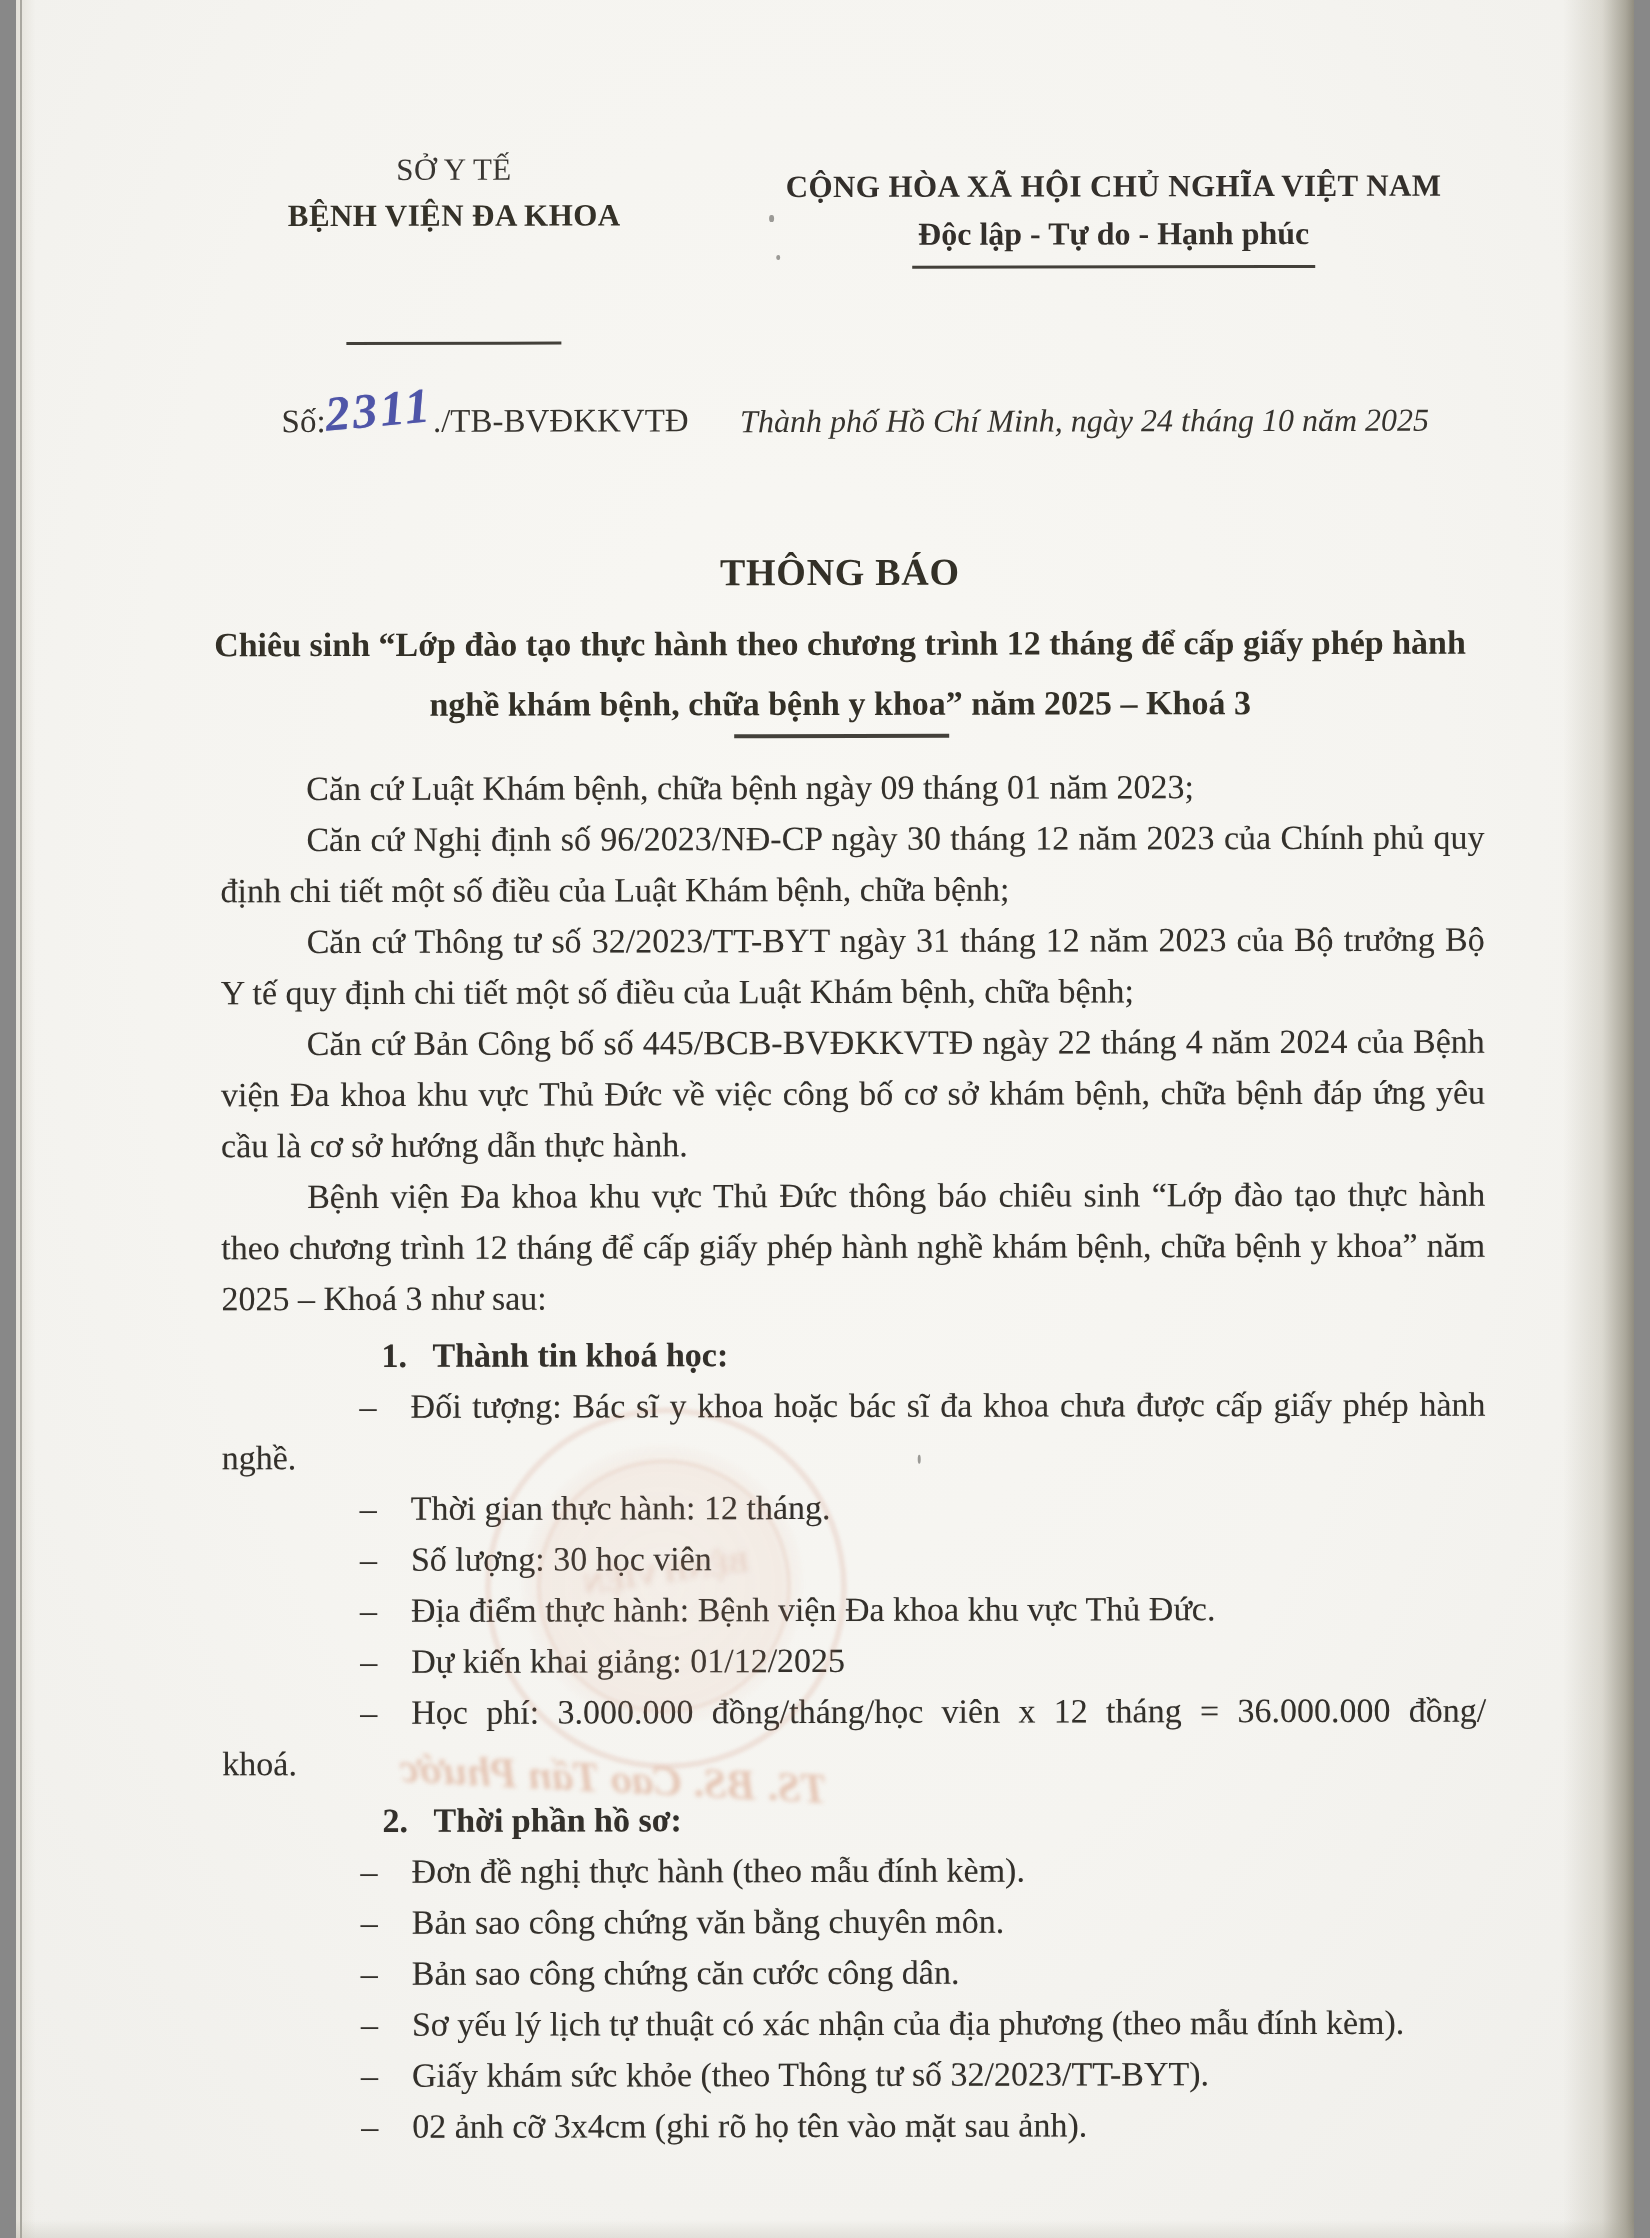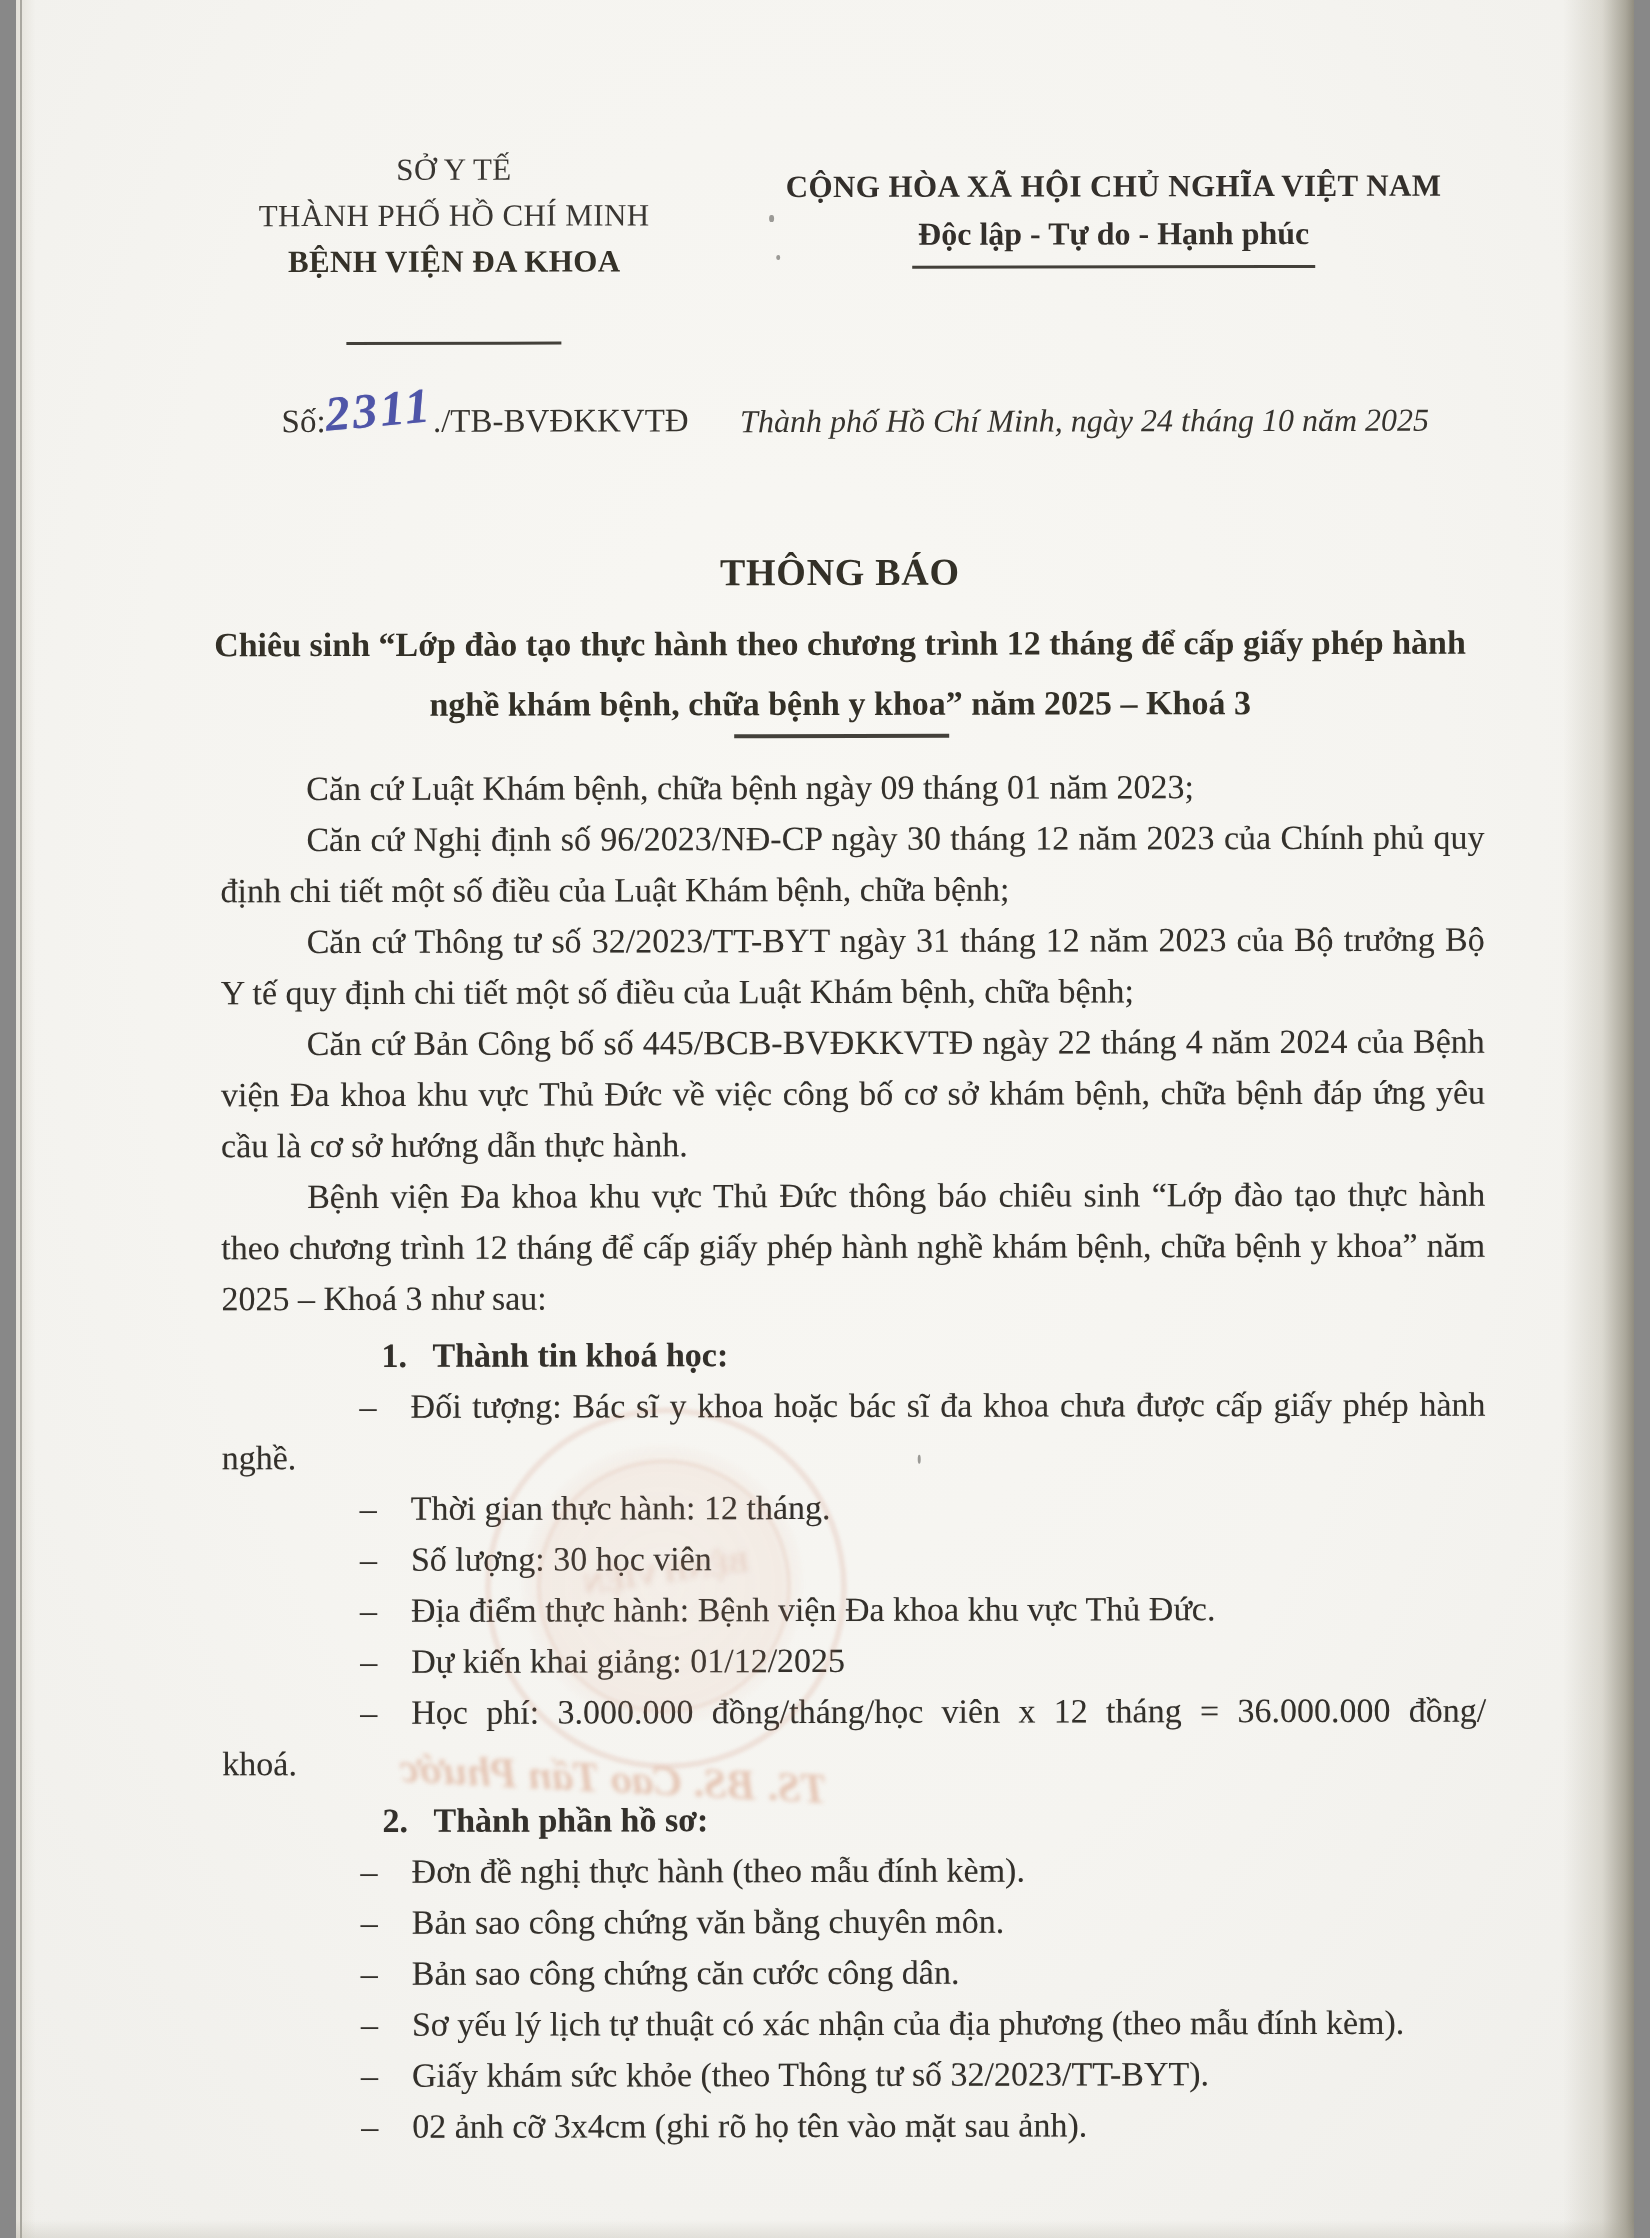--- a/index.html
+++ b/index.html
@@ -78,21 +78,20 @@
     filter:blur(1.9px);transform:scaleX(-1) rotate(-3deg);white-space:nowrap;}
 </style>
 </head>
 <body>
 
 <div class="page">
   <div class="tilt">
 
     <div class="header-left">
       <div>SỞ Y TẾ</div>
-      <div>THÀNH PHỐ HỒ CHÍ MINH</div>
       <div class="b">BỆNH VIỆN ĐA KHOA</div>
     </div>
     <div class="rule rule-left"></div>
 
     <div class="header-right">
       <div class="l1">CỘNG HÒA XÃ HỘI CHỦ NGHĨA VIỆT NAM</div>
       <div class="l2">Độc lập - Tự do - Hạnh phúc</div>
     </div>
     <div class="rule rule-right"></div>
 
@@ -112,21 +111,21 @@
 
       <div class="sec-heading"><span class="sec-num">1.</span><span>Thành tin khoá học:</span></div>
 
       <p class="bullet tight"><span>–</span><span class="gap"></span><span>Đối tượng: Bác sĩ y khoa hoặc bác sĩ đa khoa chưa được cấp giấy phép hành nghề.</span></p>
       <p class="bullet"><span>–</span><span class="gap"></span><span>Thời gian thực hành: 12 tháng.</span></p>
       <p class="bullet"><span>–</span><span class="gap"></span><span>Số lượng: 30 học viên</span></p>
       <p class="bullet"><span>–</span><span class="gap"></span><span>Địa điểm thực hành: Bệnh viện Đa khoa khu vực Thủ Đức.</span></p>
       <p class="bullet"><span>–</span><span class="gap"></span><span>Dự kiến khai giảng: 01/12/2025</span></p>
       <p class="bullet force-wrap"><span>–</span><span class="gap"></span><span>Học phí: 3.000.000 đồng/tháng/học viên x 12 tháng = 36.000.000 đồng/ khoá.</span></p>
 
-      <div class="sec-heading"><span class="sec-num">2.</span><span>Thành phần hồ sơ:</span></div>
+      <div class="sec-heading"><span class="sec-num">2.</span><span>Thời phần hồ sơ:</span></div>
 
       <p class="bullet"><span>–</span><span class="gap"></span><span>Đơn đề nghị thực hành (theo mẫu đính kèm).</span></p>
       <p class="bullet"><span>–</span><span class="gap"></span><span>Bản sao công chứng văn bằng chuyên môn.</span></p>
       <p class="bullet"><span>–</span><span class="gap"></span><span>Bản sao công chứng căn cước công dân.</span></p>
       <p class="bullet"><span>–</span><span class="gap"></span><span>Sơ yếu lý lịch tự thuật có xác nhận của địa phương (theo mẫu đính kèm).</span></p>
       <p class="bullet"><span>–</span><span class="gap"></span><span>Giấy khám sức khỏe (theo Thông tư số 32/2023/TT-BYT).</span></p>
       <p class="bullet"><span>–</span><span class="gap"></span><span>02 ảnh cỡ 3x4cm (ghi rõ họ tên vào mặt sau ảnh).</span></p>
     </div>
 
     <div class="stamp-bleed">

